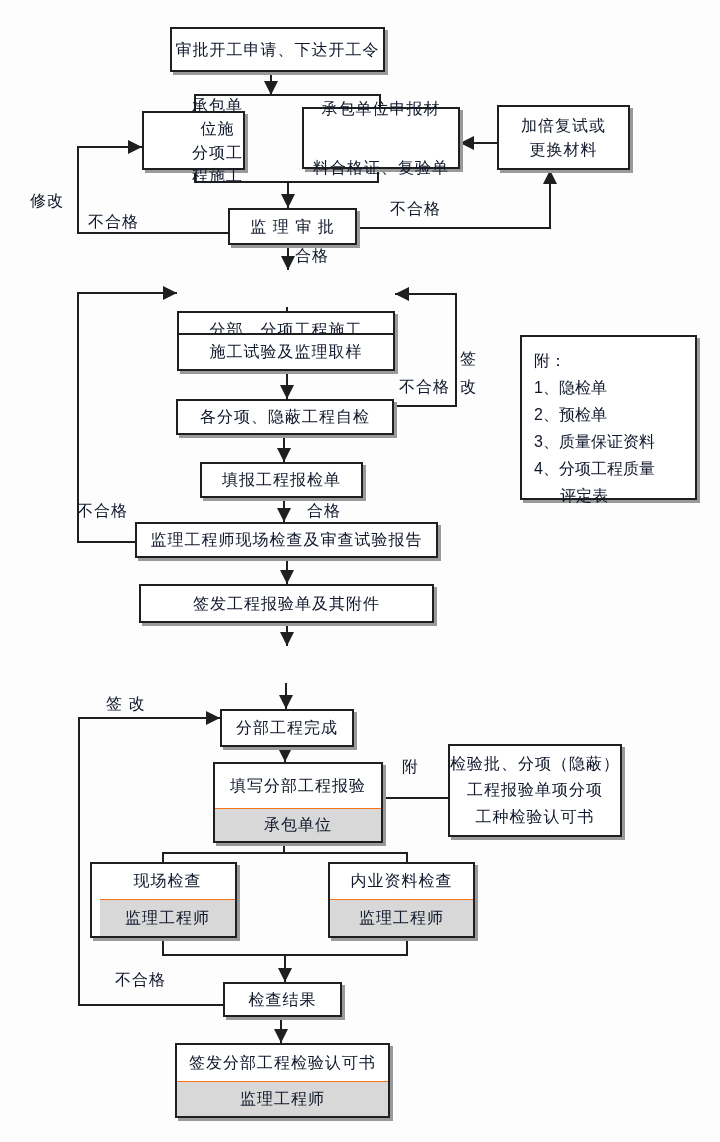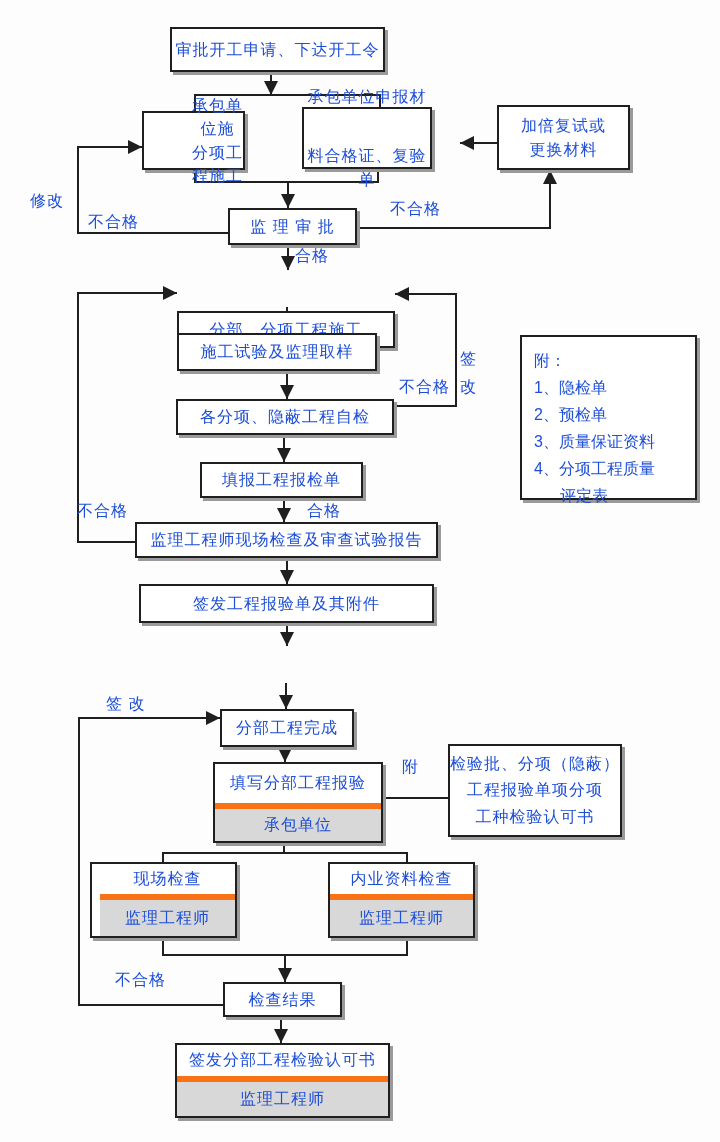--- a/index.html
+++ b/index.html
@@ -1,32 +1,32 @@
 <!DOCTYPE html>
 <html><head>
 <meta charset="utf-8">
 <style>
   html,body{margin:0;padding:0;background:#fdfdfd;}
   .canvas{
     position:relative;width:720px;height:1142px;background:#fdfdfd;
-    font-family:"Liberation Sans","DejaVu Sans",sans-serif;color:#1d4ed8;overflow:hidden;
+    font-family:"Liberation Sans","DejaVu Sans",sans-serif;color:#0f172a;overflow:hidden;
   }
   .node{
     position:absolute;box-sizing:border-box;border:2px solid #1f1f1f;background:#ffffff;
     box-shadow:3px 3px 0 0 #9a9a9a;display:flex;flex-direction:column;
     align-items:center;justify-content:center;text-align:center;
     font-size:16px;line-height:1.45;letter-spacing:1px;
   }
   .stack{
     position:absolute;box-sizing:border-box;border:2px solid #1f1f1f;background:#ffffff;
     box-shadow:3px 3px 0 0 #9a9a9a;display:flex;flex-direction:column;
     font-size:16px;letter-spacing:1px;
   }
   .stack .r1{flex:1;display:flex;align-items:center;justify-content:center;background:#ffffff;}
-  .stack .r2{display:flex;align-items:center;justify-content:center;background:#d8d8d8;border-top:6px solid #f97316;}
+  .stack .r2{display:flex;align-items:center;justify-content:center;background:#d8d8d8;border-top:1px solid #f97316;}
   .attach-box{
     position:absolute;box-sizing:border-box;border:2px solid #1f1f1f;background:#ffffff;
     box-shadow:3px 3px 0 0 #9a9a9a;font-size:16px;line-height:27px;
     padding:10px 10px 8px 12px;text-align:left;
   }
   .attach-line{white-space:nowrap;}
   .attach-line.indent{padding-left:26px;}
   .hl{position:absolute;height:2px;background:#1f1f1f;}
   .vl{position:absolute;width:2px;background:#1f1f1f;}
   .ah{position:absolute;width:0;height:0;}
@@ -116,39 +116,39 @@
 
   <div class="node" style="left:170px;top:27px;width:215px;height:45px;">
     <div class="ln">审批开工申请、下达开工令</div>
   </div>
 
   <div class="node" style="left:142px;top:111px;width:103px;height:59px;padding-left:48px;">
     <div class="ln">承包单位施</div>
     <div class="ln">分项工程施工</div>
   </div>
 
-  <div class="node" style="left:302px;top:107px;width:130px;height:62px;gap:36px;">
+  <div class="node" style="left:302px;top:107px;width:158px;height:62px;gap:36px;">
     <div class="ln">承包单位申报材</div>
     <div class="ln">料合格证、复验单</div>
   </div>
 
   <div class="node" style="left:497px;top:105px;width:133px;height:65px;">
     <div class="ln">加倍复试或</div>
     <div class="ln">更换材料</div>
   </div>
 
   <div class="node" style="left:228px;top:208px;width:129px;height:37px;">
     <div class="ln">监 理 审 批</div>
   </div>
 
   <div class="node" style="left:177px;top:270px;width:218px;height:37px;margin-top:41px;">
     <div class="ln">分部、分项工程施工</div>
   </div>
 
-  <div class="node" style="left:177px;top:333px;width:200px;height:38px;">
+  <div class="node" style="left:177px;top:333px;width:218px;height:38px;">
     <div class="ln">施工试验及监理取样</div>
   </div>
 
   <div class="node" style="left:176px;top:399px;width:218px;height:36px;">
     <div class="ln">各分项、隐蔽工程自检</div>
   </div>
 
   <div class="node" style="left:200px;top:462px;width:163px;height:36px;">
     <div class="ln">填报工程报检单</div>
   </div>

